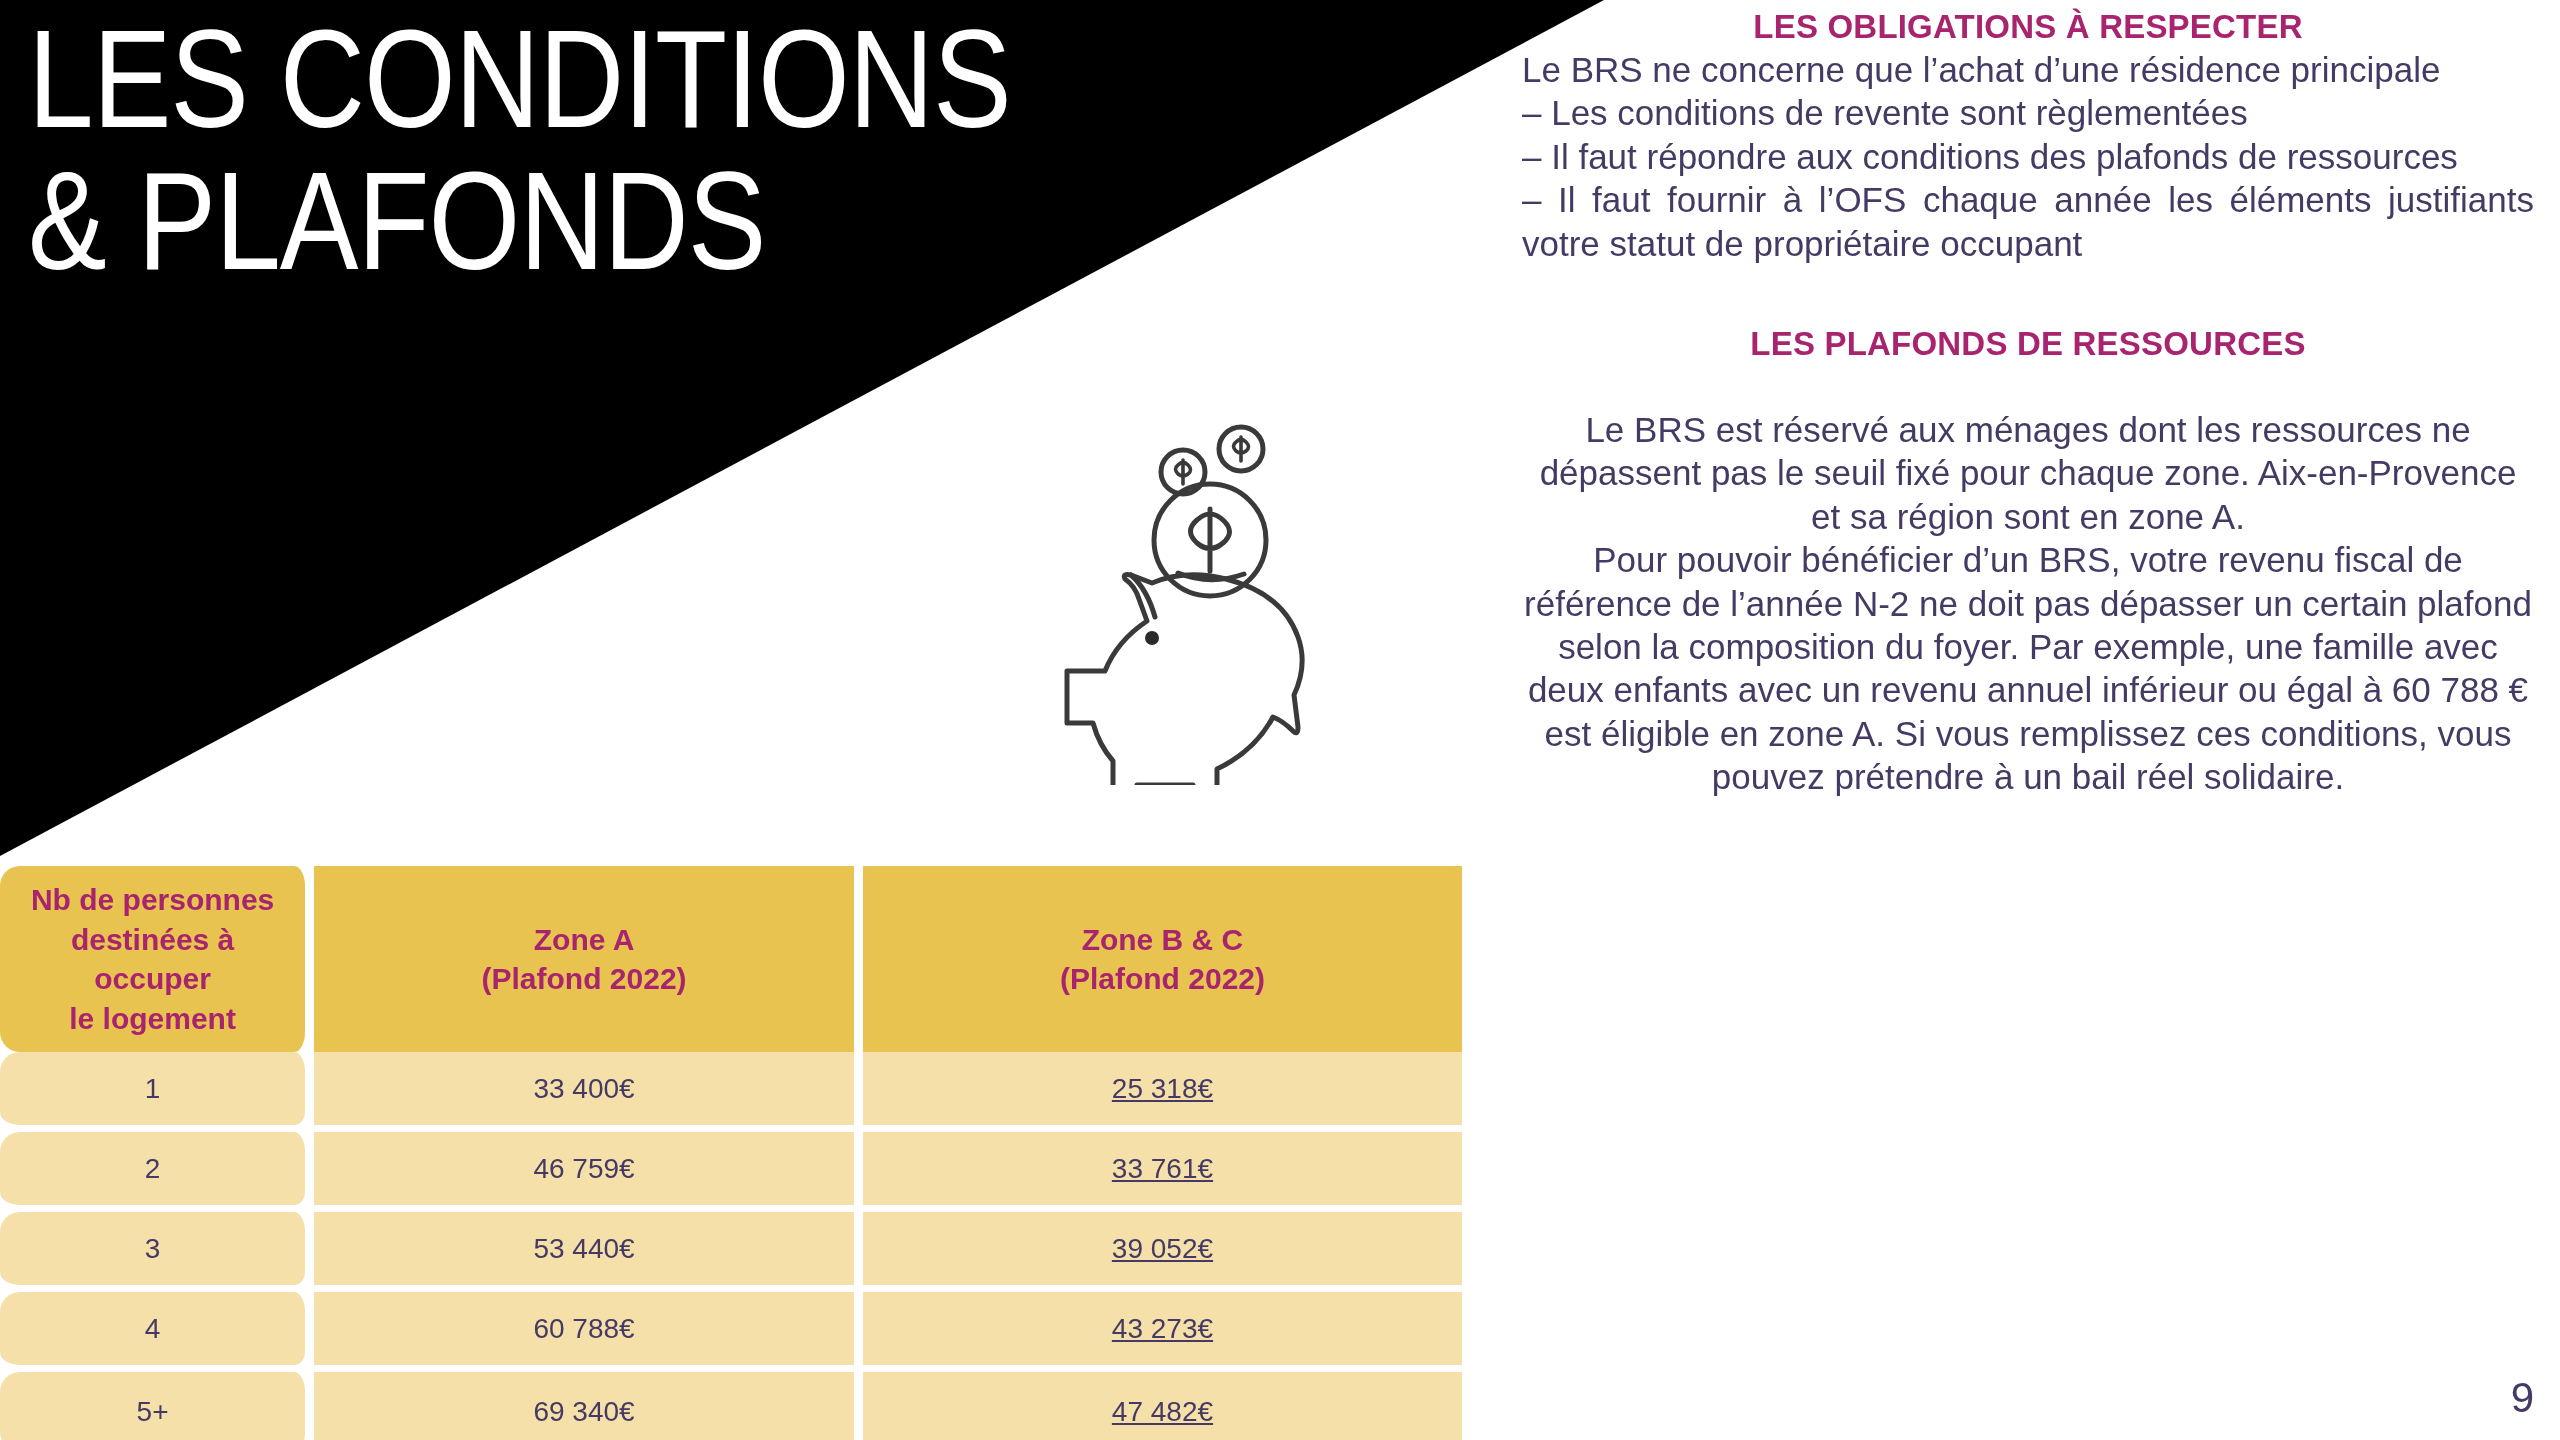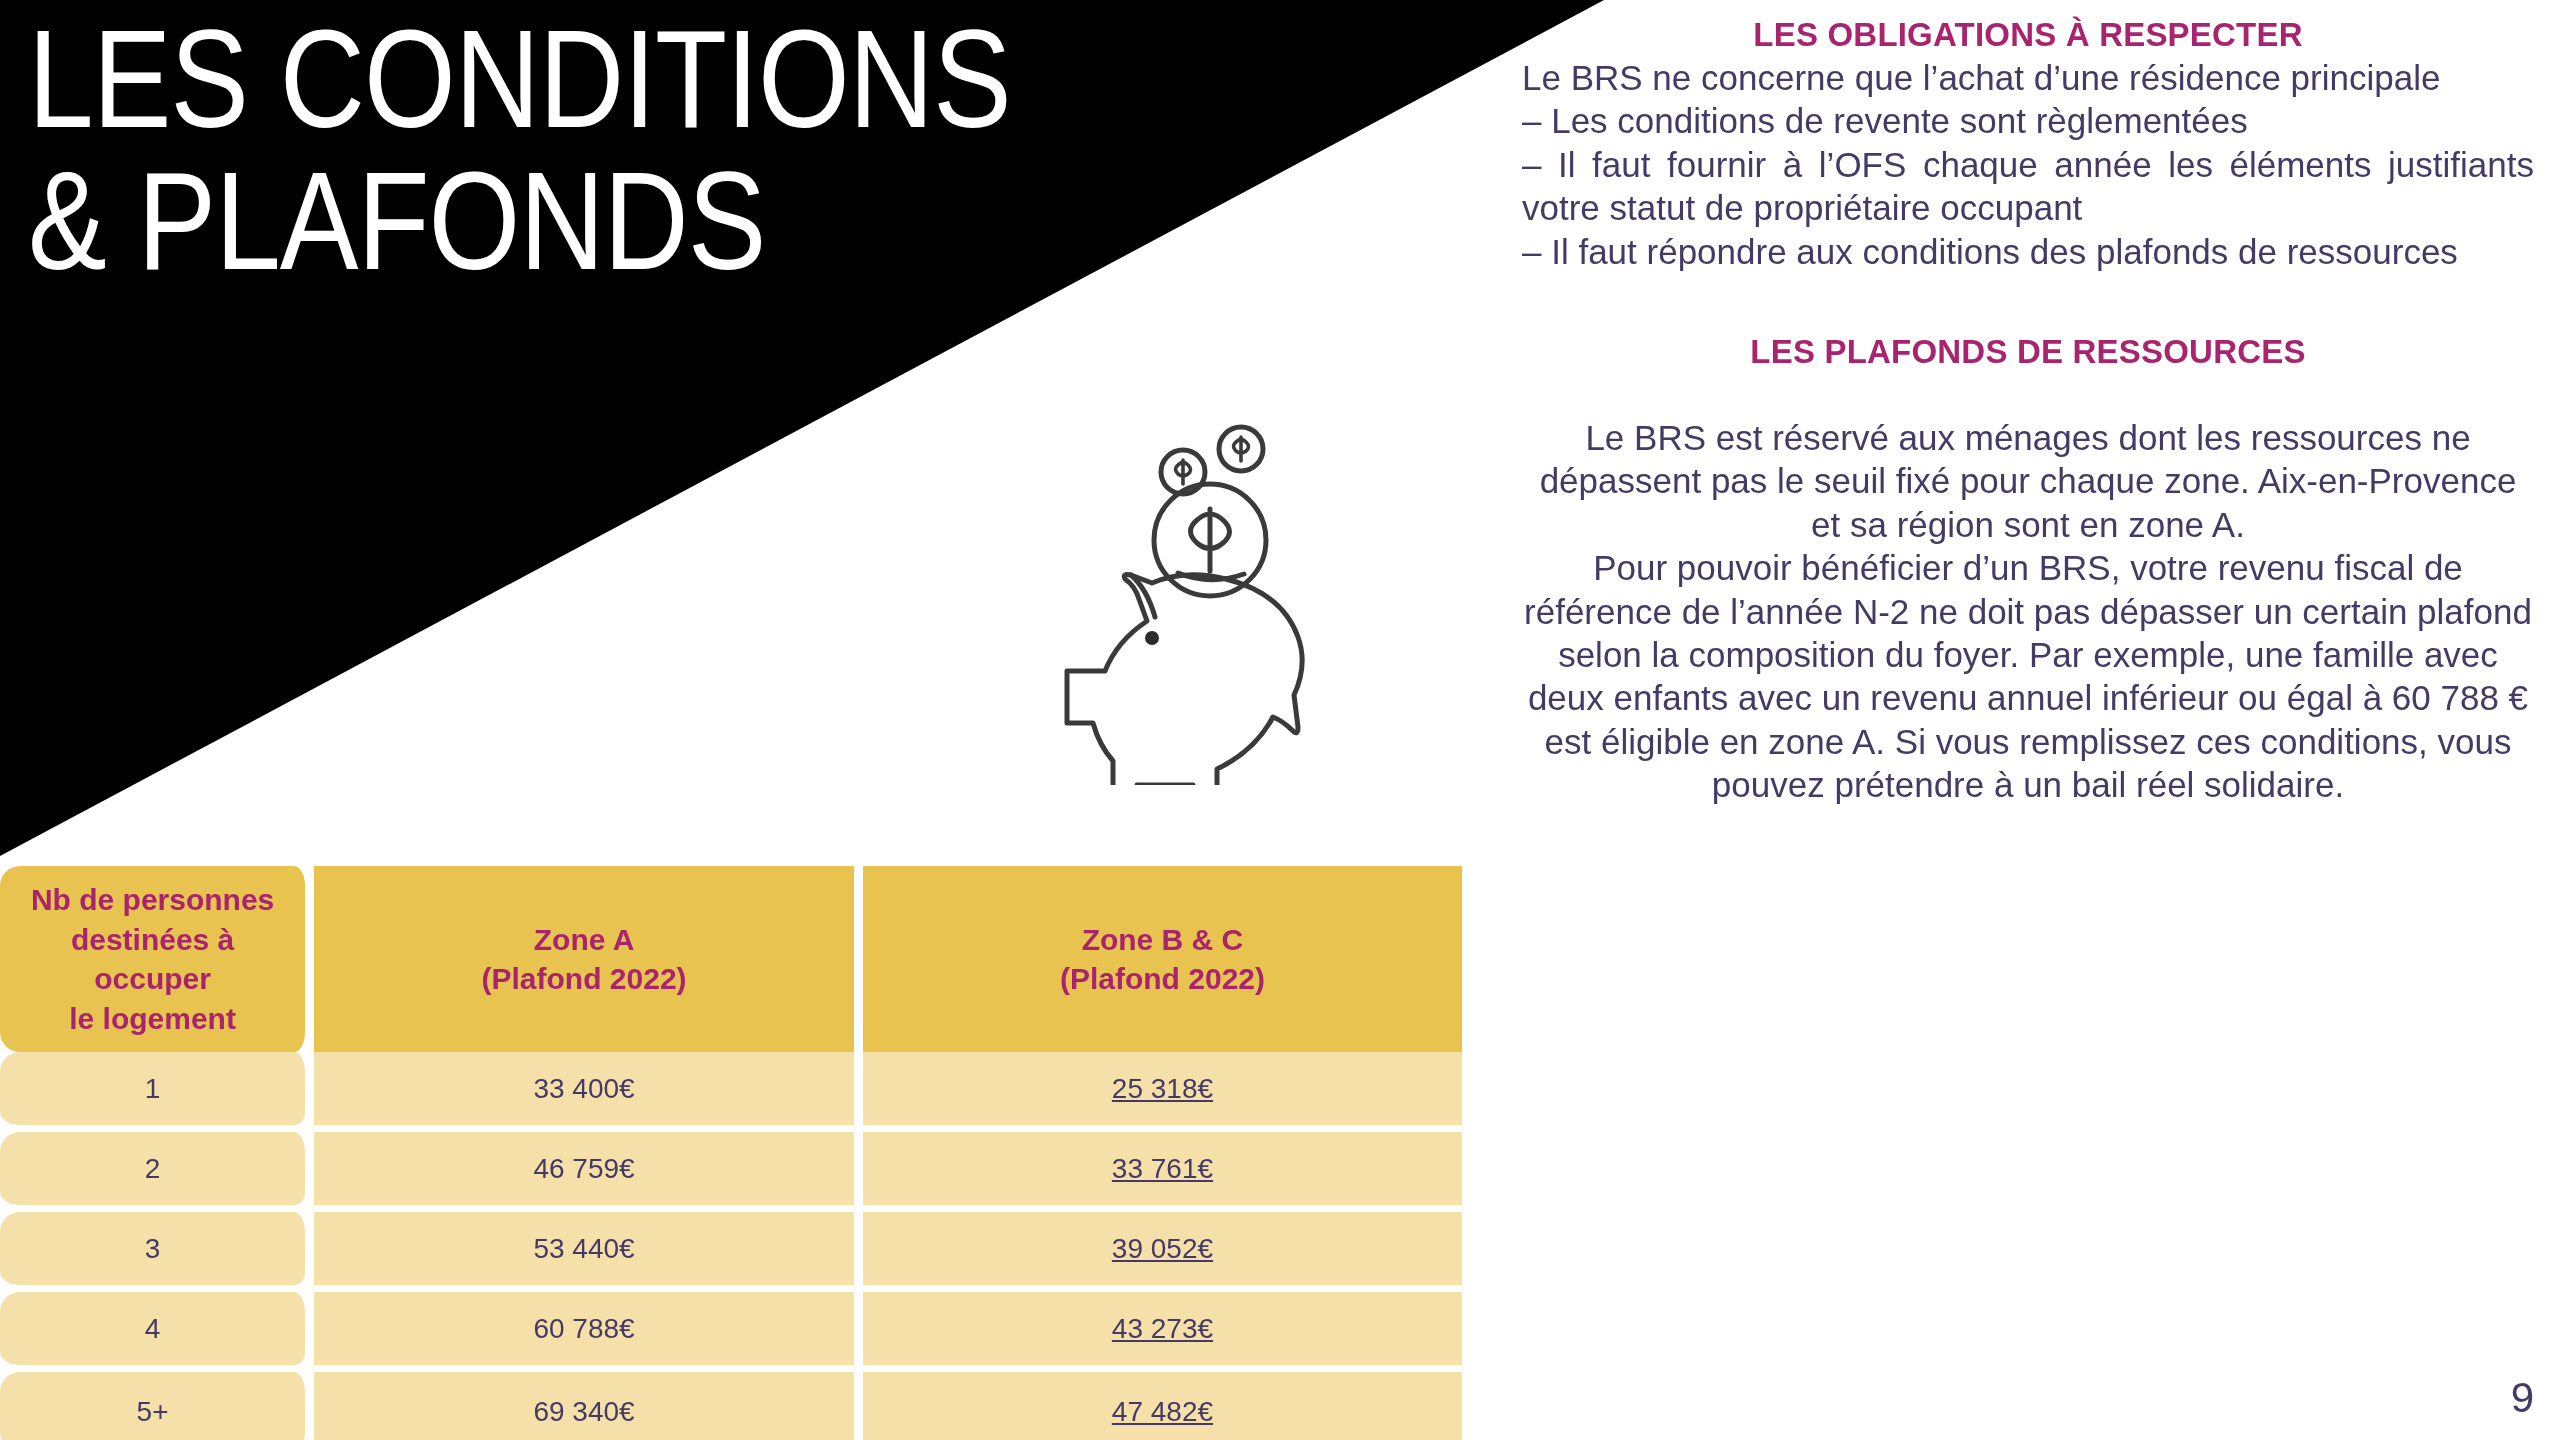--- a/index.html
+++ b/index.html
@@ -113,21 +113,21 @@
   #ceiling-table tbody tr:last-child td { border-bottom: none; }
 
   .col-a { width: 300px; border-radius: 20px; }
   .col-b { width: 524px; }
   .col-c { width: 572px; }
 
   
   #right-col {
     position: absolute;
     left: 1522px;
-    top: 8px;
+    top: 0px;
     width: 1012px;
     z-index: 3;
     color: #443A63;
   }
   .section-heading {
     font-family: "Liberation Sans", sans-serif;
     font-weight: bold;
     font-size: 33px;
     color: #A8246E;
     text-align: center;
@@ -259,22 +259,22 @@
         </tr>
       </tbody>
   </table>
 
   <div id="right-col">
     <div id="obligations-block">
       <div class="section-heading">LES OBLIGATIONS À RESPECTER</div>
       <div class="body-par" id="obligations-body">
           <div>Le BRS ne concerne que l’achat d’une résidence principale</div>
           <div>– Les conditions de revente sont règlementées</div>
+          <div>– Il faut répondre aux conditions des plafonds de ressources</div>
           <div>– Il faut fournir à l’OFS chaque année les éléments justifiants votre statut de propriétaire occupant</div>
-          <div>– Il faut répondre aux conditions des plafonds de ressources</div>
         </div>
     </div>
 
     <div id="plafonds-block">
       <div class="section-heading">LES PLAFONDS DE RESSOURCES</div>
       <div class="body-par left-align" id="plafonds-body">
           <div>Le BRS est réservé aux ménages dont les ressources ne dépassent pas le seuil fixé pour chaque zone. Aix-en-Provence et sa région sont en zone A.</div>
           <div>Pour pouvoir bénéficier d’un BRS, votre revenu fiscal de référence de l’année N-2 ne doit pas dépasser un certain plafond selon la composition du foyer. Par exemple, une famille avec deux enfants avec un revenu annuel inférieur ou égal à 60 788 € est éligible en zone A. Si vous remplissez ces conditions, vous pouvez prétendre à un bail réel solidaire.</div>
         </div>
     </div>

